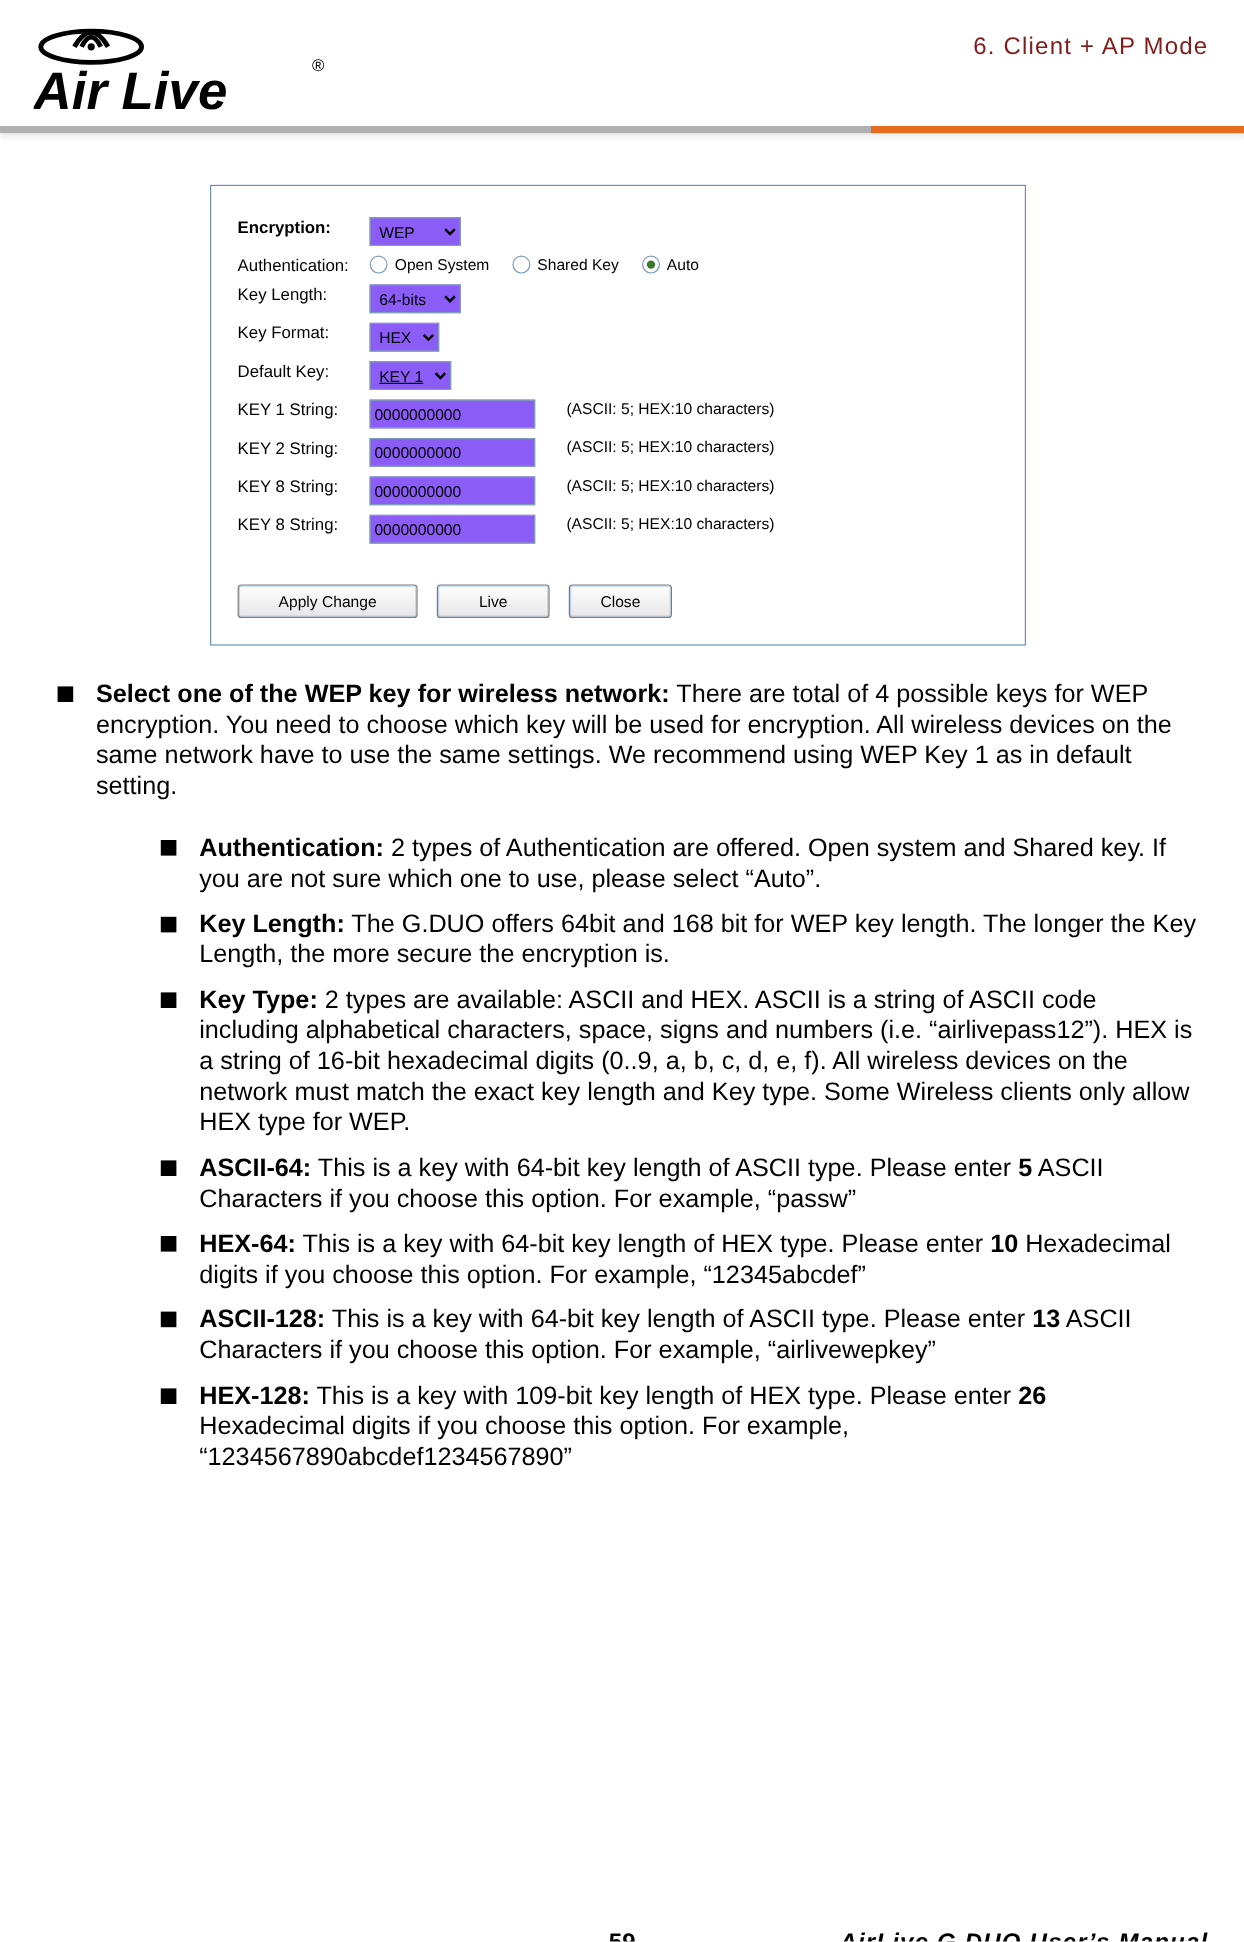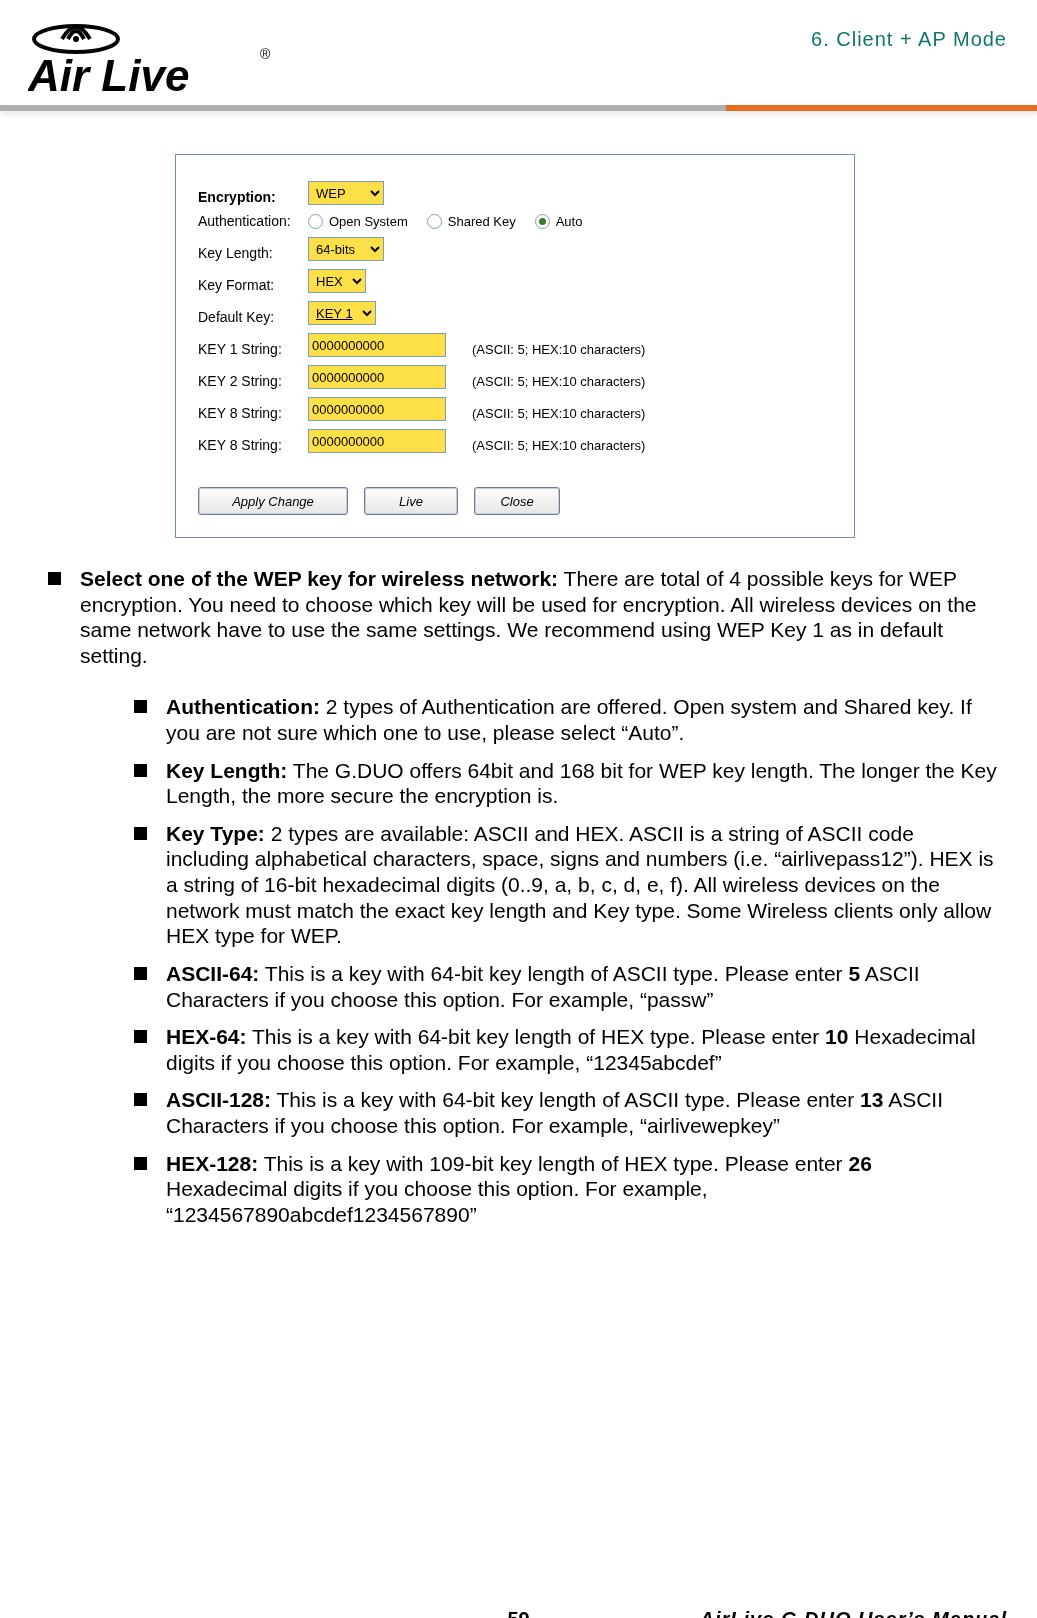--- a/index.html
+++ b/index.html
@@ -27,53 +27,53 @@
     height: 6px;
     background: linear-gradient(to right, #b0b0b0 0%, #b0b0b0 70%, #e86c1f 70%, #e86c1f 100%);
     box-shadow: 0 4px 4px rgba(0,0,0,0.08);
   }
   .chapter-label {
     position: absolute;
     top: 28px;
     right: 30px;
     font-size: 20px;
     letter-spacing: 1px;
-    color: #0f766e;
+    color: #7f1d1d;
   }
   .logo {
     position: absolute;
     top: 15px;
     left: 28px;
   }
   .logo svg { display:block; }
 
   .panel-wrap {
     margin: 30px 0 28px 175px;
     width: 680px;
     border: 1px solid #6c8fbd;
     padding: 18px 22px 22px 22px;
     box-sizing: border-box;
     font-family: Tahoma, Arial, sans-serif;
   }
   .form-row {
     display: flex;
-    align-items: flex-end;
+    align-items: flex-start;
     font-size: 14px;
     margin: 8px 0;
     color: #000;
   }
   .form-row .lbl {
     width: 110px;
   }
   .form-row.bold .lbl { font-weight: bold; }
   select, input[type=text] {
     font-family: Tahoma, Arial, sans-serif;
     font-size: 13px;
     border: 1px solid #7f9db9;
-    background: #fde047;
+    background: #8b5cf6;
     padding: 1px 3px;
     height: 20px;
     box-sizing: content-box;
   }
   .sel-enc { width: 68px; }
   .sel-keylen { width: 68px; }
   .sel-keyfmt { width: 50px; }
   .sel-defkey { width: 60px; text-decoration: underline; }
   .key-input { width: 130px; }
   .hint {
@@ -107,21 +107,20 @@
   .btn {
     height: 26px;
     border: 1px solid #7a7a7a;
     border-radius: 3px;
     background: linear-gradient(#fefefe,#e6e6e6);
     font-family: Tahoma, Arial, sans-serif;
     font-size: 13px;
     padding: 0 14px;
     display:inline-flex; align-items:center; justify-content:center;
     box-shadow: 0 0 0 1px #bcd2ee inset;
-    font-style: italic;
   }
 
   .content {
     margin: 0 40px;
     font-size: 21px;
     line-height: 1.22;
   }
   ul.outer {
     list-style: none;
     padding-left: 0;

